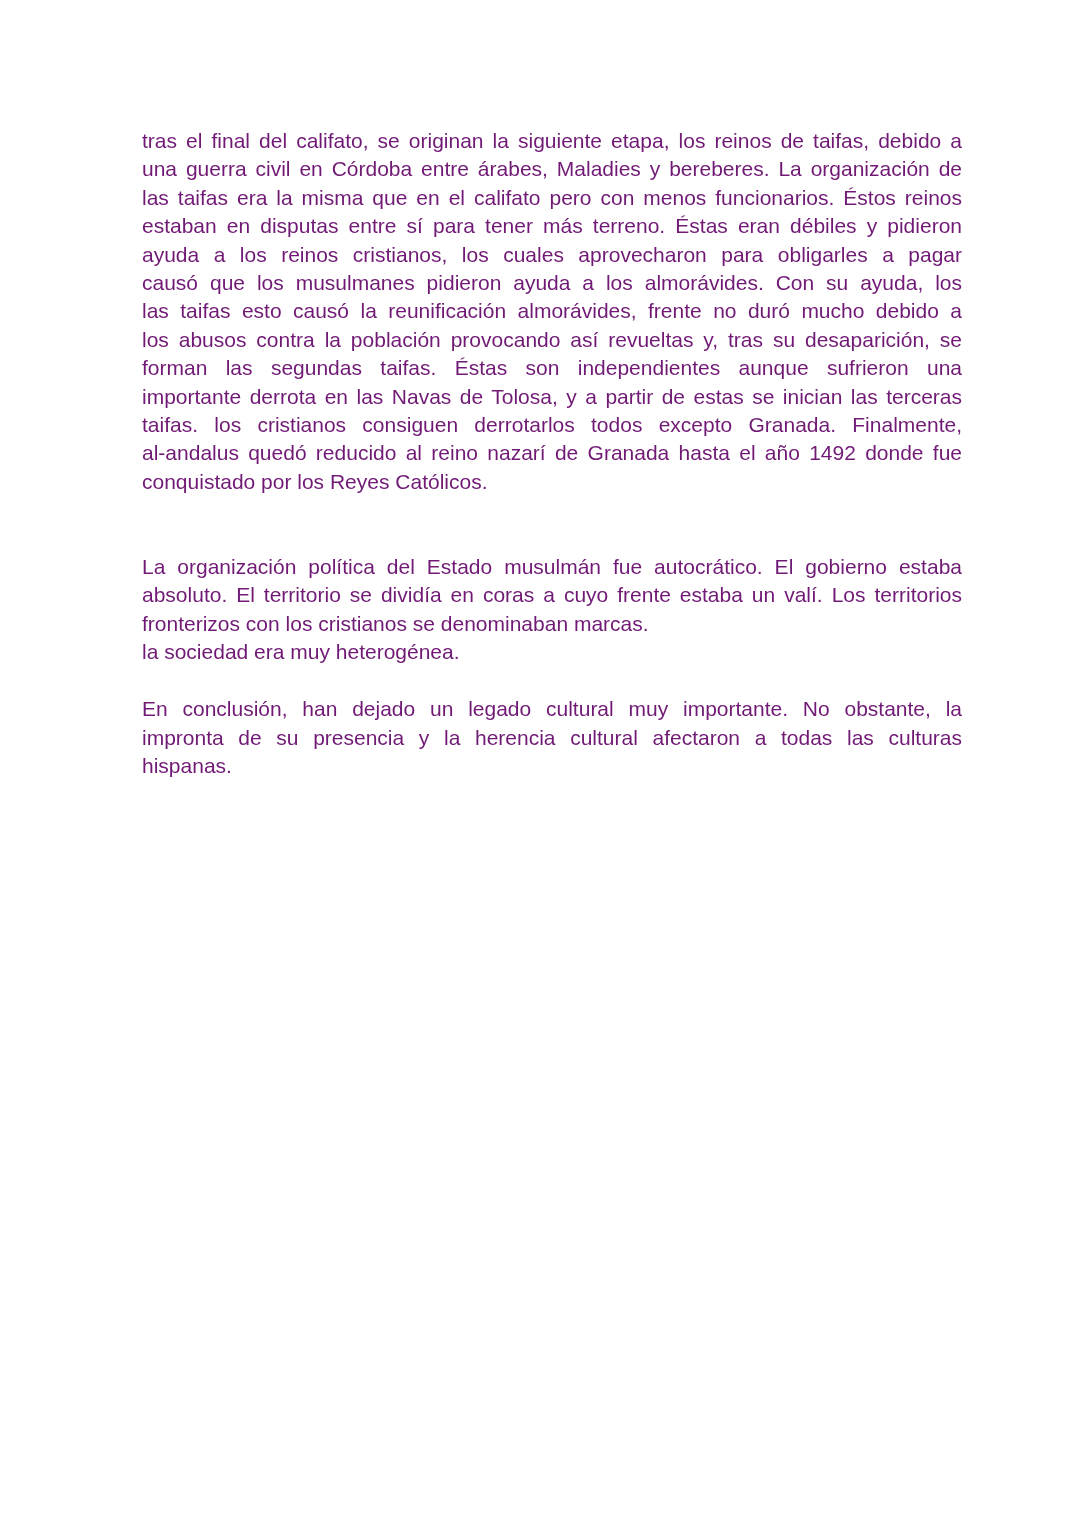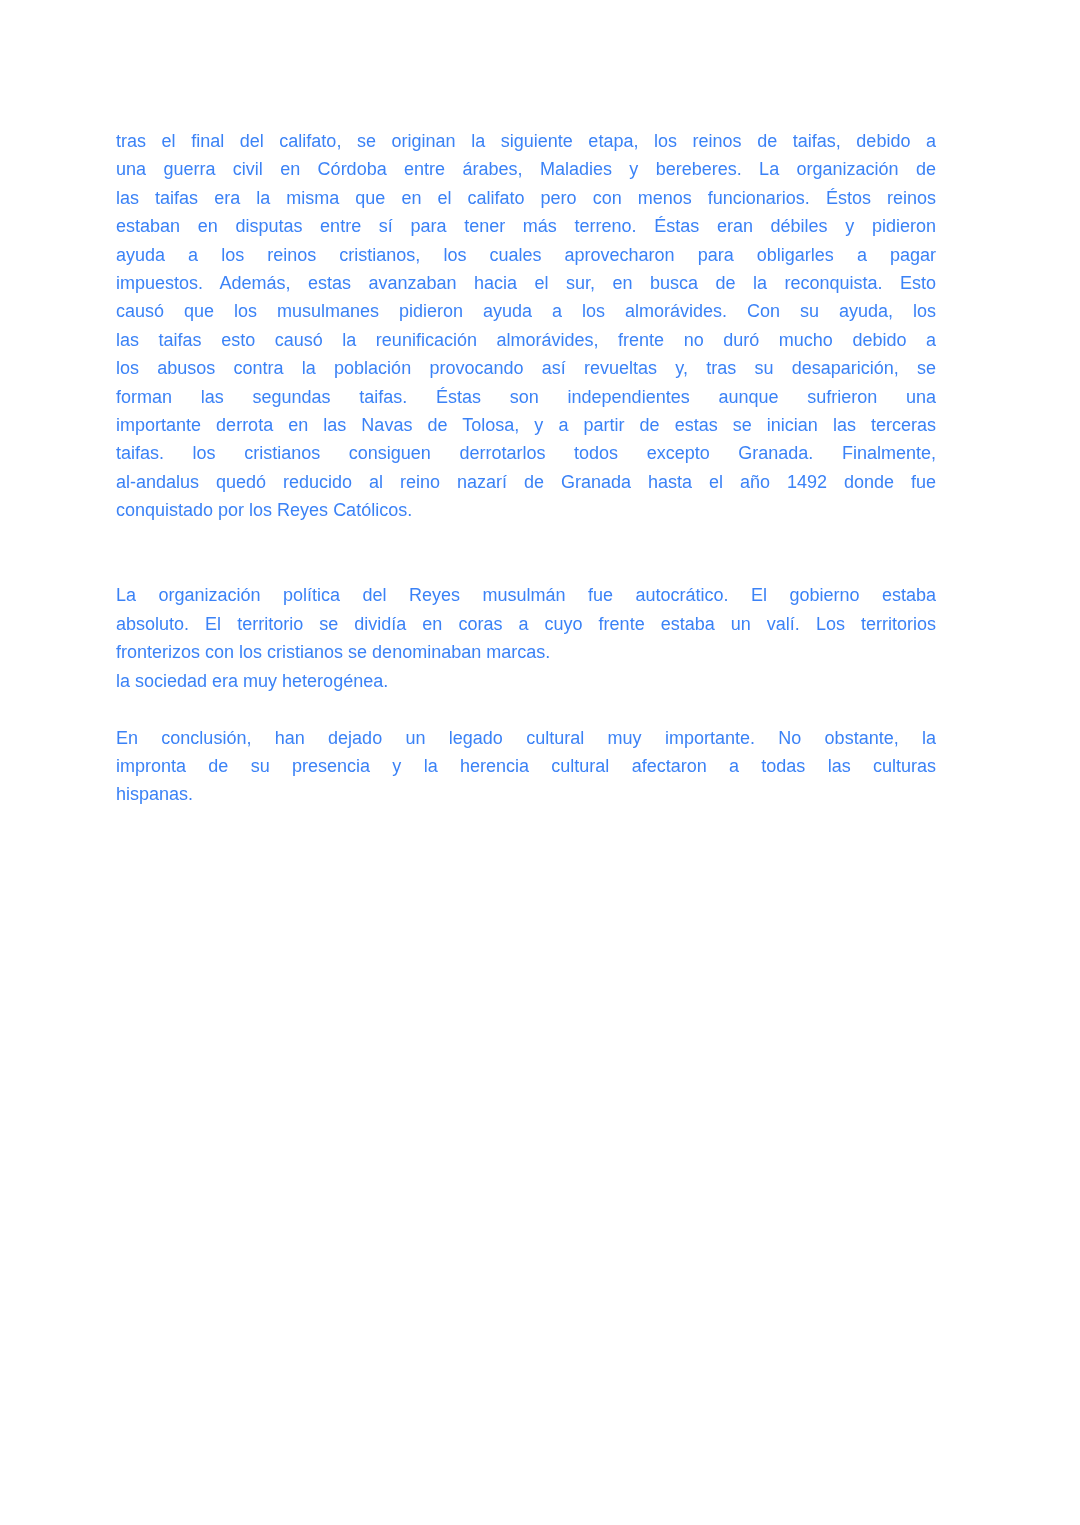--- a/index.html
+++ b/index.html
@@ -18,26 +18,26 @@
   .page {
     position: absolute;
     left: 0;
     top: 0;
     width: 1080px;
     height: 1525px;
     background: #ffffff;
   }
   .text-block {
     position: absolute;
-    left: 116px;
+    left: 142px;
     top: 127px;
     width: 820px;
-    font-size: 18px;
+    font-size: 21px;
     line-height: 28.4px;
-    color: #3b82f6;
+    color: #701a75;
   }
   .para { margin: 0; padding: 0; }
   .gap-2 { margin-top: 56.8px; }
   .gap-1 { margin-top: 28.4px; }
   .ln {
     width: 820px;
   }
   .ln.j {
     text-align: justify;
     text-align-last: justify;
@@ -52,33 +52,32 @@
 
 <div class="page">
   <div class="text-block">
 
     <section class="para">
       <div class="ln j">tras el final del califato, se originan la siguiente etapa, los reinos de taifas, debido a</div>
       <div class="ln j">una guerra civil en Córdoba entre árabes, Maladies y bereberes. La organización de</div>
       <div class="ln j">las taifas era la misma que en el califato pero con menos funcionarios. Éstos reinos</div>
       <div class="ln j">estaban en disputas entre sí para tener más terreno. Éstas eran débiles y pidieron</div>
       <div class="ln j">ayuda a los reinos cristianos, los cuales aprovecharon para obligarles a pagar</div>
-      <div class="ln j">impuestos. Además, estas avanzaban hacia el sur, en busca de la reconquista. Esto</div>
       <div class="ln j">causó que los musulmanes pidieron ayuda a los almorávides. Con su ayuda, los</div>
       <div class="ln j">las taifas esto causó la reunificación almorávides, frente no duró mucho debido a</div>
       <div class="ln j">los abusos contra la población provocando así revueltas y, tras su desaparición, se</div>
       <div class="ln j">forman las segundas taifas. Éstas son independientes aunque sufrieron una</div>
       <div class="ln j">importante derrota en las Navas de Tolosa, y a partir de estas se inician las terceras</div>
       <div class="ln j">taifas. los cristianos consiguen derrotarlos todos excepto Granada. Finalmente,</div>
       <div class="ln j">al-andalus quedó reducido al reino nazarí de Granada hasta el año 1492 donde fue</div>
       <div class="ln last">conquistado por los Reyes Católicos.</div>
     </section>
 
     <section class="para gap-2">
-      <div class="ln j">La organización política del Reyes musulmán fue autocrático. El gobierno estaba</div>
+      <div class="ln j">La organización política del Estado musulmán fue autocrático. El gobierno estaba</div>
       <div class="ln j">absoluto. El territorio se dividía en coras a cuyo frente estaba un valí. Los territorios</div>
       <div class="ln last">fronterizos con los cristianos se denominaban marcas.</div>
     </section>
 
     <section class="para">
       <div class="ln last">la sociedad era muy heterogénea.</div>
     </section>
 
     <section class="para gap-1">
       <div class="ln j">En conclusión, han dejado un legado cultural muy importante. No obstante, la</div>

